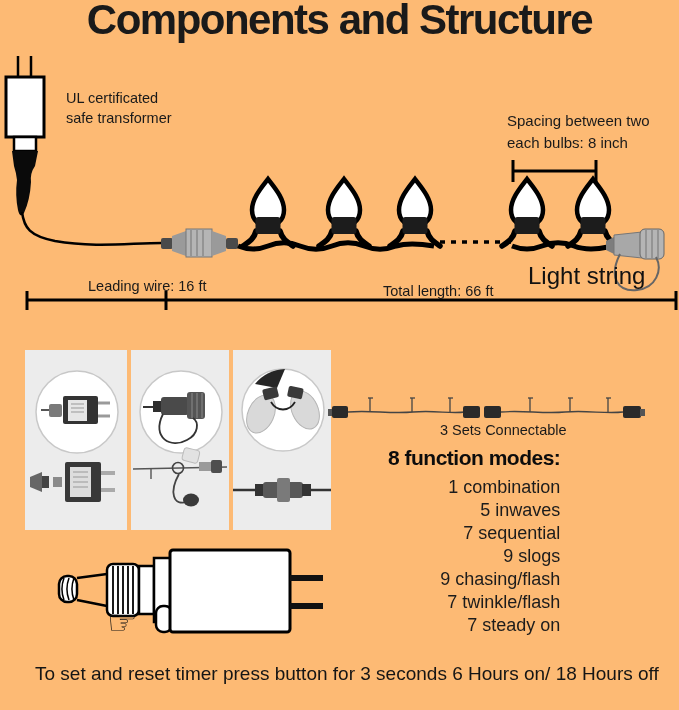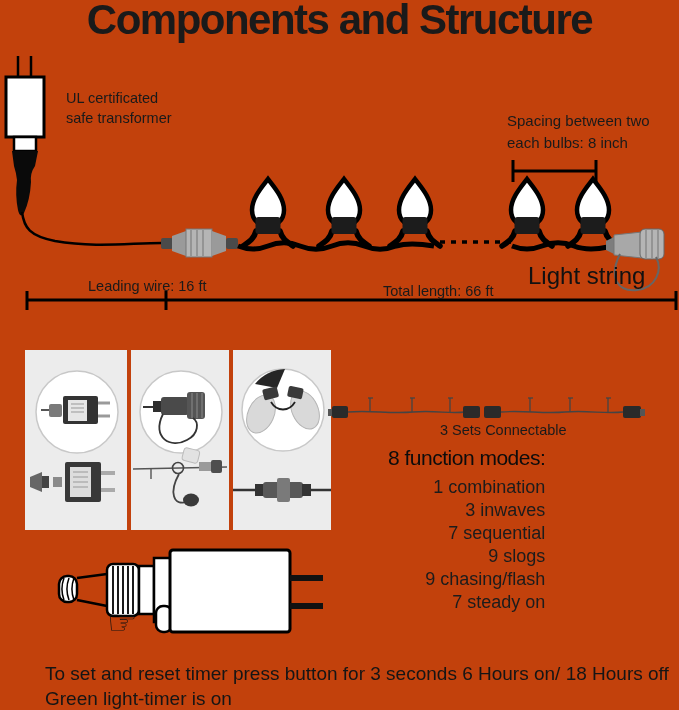--- a/index.html
+++ b/index.html
@@ -1,25 +1,25 @@
 <!DOCTYPE html>
 <html><head>
 <meta charset="utf-8">
 <style>
   html,body{margin:0;padding:0;background:#fff;}
-  #page{position:relative;width:679px;height:710px;background:#c2410c;overflow:hidden;
+  #page{position:relative;width:679px;height:710px;background:#fdba74;overflow:hidden;
         font-family:"Liberation Sans",sans-serif;color:#111;}
   #title{position:absolute;top:-4px;left:0;width:679px;text-align:center;
          font-size:42px;font-weight:bold;letter-spacing:-1.5px;color:#1a1a1a;}
   .abs{position:absolute;}
   .photo-panel{position:absolute;top:350px;height:180px;background:#ececec;}
   #fn-modes{position:absolute;left:388px;top:446px;}
-  #fn-modes .heading{font-size:21px;font-weight:normal;letter-spacing:-0.5px;margin-bottom:6px;color:#0c0c0c;}
+  #fn-modes .heading{font-size:21px;font-weight:bold;letter-spacing:-0.5px;margin-bottom:6px;color:#0c0c0c;}
   #fn-modes .item{font-size:18px;line-height:23px;color:#1c1c1c;text-align:right;}
-  #timer-note{position:absolute;left:45px;top:661px;width:630px;
+  #timer-note{position:absolute;left:35px;top:661px;width:630px;
               font-size:19px;line-height:25px;color:#151515;}
   svg text{font-family:"Liberation Sans",sans-serif;}
 </style>
 </head>
 <body>
 
 <div id="page">
 
   <div id="title">Components and Structure</div>
 
@@ -184,24 +184,25 @@
         <line x1="281" y1="8" x2="286" y2="8" stroke="#444" stroke-width="1.3"></line>
       <rect x="298" y="16" width="18" height="12" rx="2" fill="#2a2a2a"></rect>
       <rect x="315" y="19" width="5" height="7" fill="#555"></rect>
     </g>
     <text x="115" y="45" font-size="14.5" fill="#1a1a1a">3 Sets Connectable</text>
   </svg>
 
   <div id="fn-modes">
     <div class="heading">8 function modes:</div>
     <div class="item">1 combination</div>
-    <div class="item">3 inwaves</div>
+    <div class="item">5 inwaves</div>
     <div class="item">7 sequential</div>
     <div class="item">9 slogs</div>
     <div class="item">9 chasing/flash</div>
+    <div class="item">7 twinkle/flash</div>
     <div class="item">7 steady on</div>
   </div>
 
   <svg class="abs" style="left:55px;top:528px;" width="330" height="135" viewBox="0 0 330 135">
     <g>
       <rect x="4" y="48" width="18" height="26" rx="8" fill="#fff" stroke="#000" stroke-width="2.5"></rect>
       <path d="M9,50 C6,58 6,64 9,72 M14,50 C11,58 11,64 14,72 M19,50 C16,58 16,64 19,72" fill="none" stroke="#000" stroke-width="1.5"></path>
       <path d="M22,50 L52,46 M22,72 L52,78" fill="none" stroke="#000" stroke-width="2.5"></path>
       <rect x="52" y="36" width="32" height="52" rx="6" fill="#fff" stroke="#000" stroke-width="2.5"></rect>
       <line x1="58" y1="38" x2="58" y2="86" stroke="#000" stroke-width="1.8"></line>
@@ -214,16 +215,15 @@
       <rect x="101" y="78" width="16" height="26" rx="7" fill="#fff" stroke="#000" stroke-width="2.5"></rect>
       <rect x="115" y="22" width="120" height="82" rx="3" fill="#fff" stroke="#000" stroke-width="3"></rect>
       <rect x="235" y="47" width="33" height="6" fill="#111"></rect>
       <rect x="235" y="75" width="33" height="6" fill="#111"></rect>
     </g>
     <text x="52" y="106" font-size="34" font-family="DejaVu Sans" fill="#111">☞</text>
   </svg>
 
   <div id="timer-note">
     <div>To set and reset timer press button for 3 seconds 6 Hours on/ 18 Hours off</div>
-    <div>Green light-timer is on</div>
   </div>
 
 </div>
 
 </body></html>

